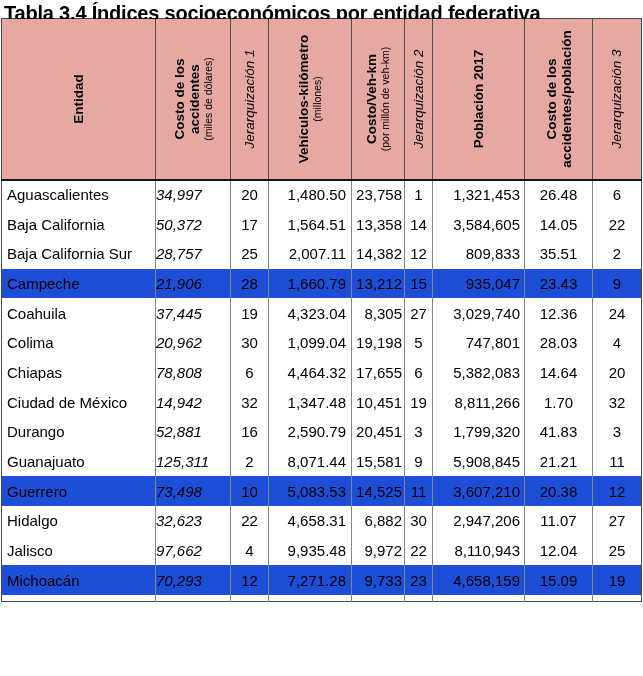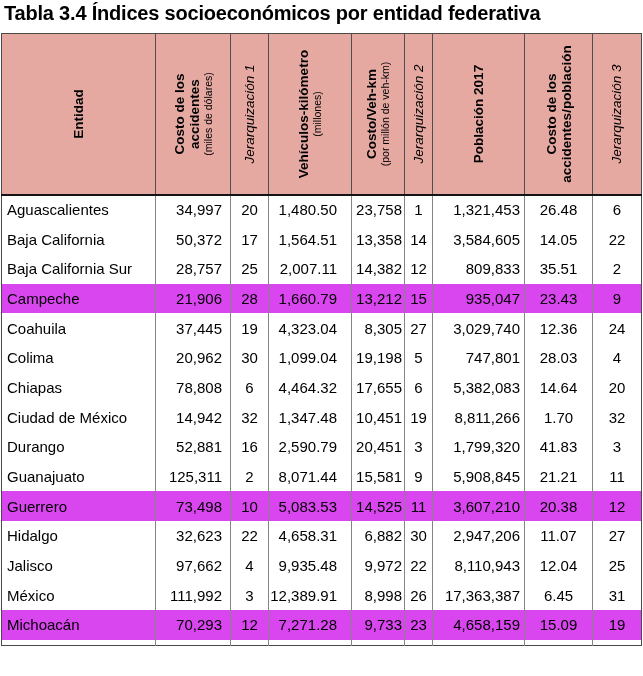--- a/index.html
+++ b/index.html
@@ -6,21 +6,21 @@
   html, body {
     width: 643px; height: 676px;
     overflow: hidden;
     background: #ffffff;
     font-family: "Liberation Sans", sans-serif;
     color: #000000;
   }
   .page { width: 643px; height: 676px; overflow: hidden; }
 
   .title {
-    height: 33px;
+    height: 18px;
     padding: 2px 0 0 4px;
     font-size: 20px;
     font-weight: bold;
     letter-spacing: -0.2px;
     white-space: nowrap;
     border-radius: 10px;
   }
 
   table {
     border-collapse: collapse;
@@ -56,26 +56,26 @@
 
   
   tbody td {
     height: 29.7px;
     font-size: 15px;
     background: #ffffff;
     white-space: nowrap;
     overflow: hidden;
   }
   tbody td + td { border-left: 1px solid #858585; }
-  tbody tr.shaded td { background: #d946ef; }
+  tbody tr.shaded td { background: #1d4ed8; }
 
   .c0 { text-align: left;   padding-left: 5px;  }
-  .c1 { text-align: right;  padding-right: 8px; }
+  .c1 { text-align: left;  padding-right: 8px; font-style: italic; }
   .c2 { text-align: center; }
-  .c3 { text-align: right;  padding-right: 14px; }
+  .c3 { text-align: right;  padding-right: 5px; }
   .c4 { text-align: right;  padding-right: 2px; }
   .c5 { text-align: center; }
   .c6 { text-align: right;  padding-right: 4px; margin-left: 8px; }
   .c7 { text-align: center; }
   .c8 { text-align: center; }
 
   tbody tr.spacer td { height: 6px; }
 </style>
 </head>
 <body>
@@ -273,31 +273,20 @@
     <td class="c0">Jalisco</td>
     <td class="c1">97,662</td>
     <td class="c2">4</td>
     <td class="c3">9,935.48</td>
     <td class="c4">9,972</td>
     <td class="c5">22</td>
     <td class="c6">8,110,943</td>
     <td class="c7">12.04</td>
     <td class="c8">25</td>
   </tr>
-        <tr>
-    <td class="c0">México</td>
-    <td class="c1">111,992</td>
-    <td class="c2">3</td>
-    <td class="c3">12,389.91</td>
-    <td class="c4">8,998</td>
-    <td class="c5">26</td>
-    <td class="c6">17,363,387</td>
-    <td class="c7">6.45</td>
-    <td class="c8">31</td>
-  </tr>
         <tr class="shaded">
     <td class="c0">Michoacán</td>
     <td class="c1">70,293</td>
     <td class="c2">12</td>
     <td class="c3">7,271.28</td>
     <td class="c4">9,733</td>
     <td class="c5">23</td>
     <td class="c6">4,658,159</td>
     <td class="c7">15.09</td>
     <td class="c8">19</td>

